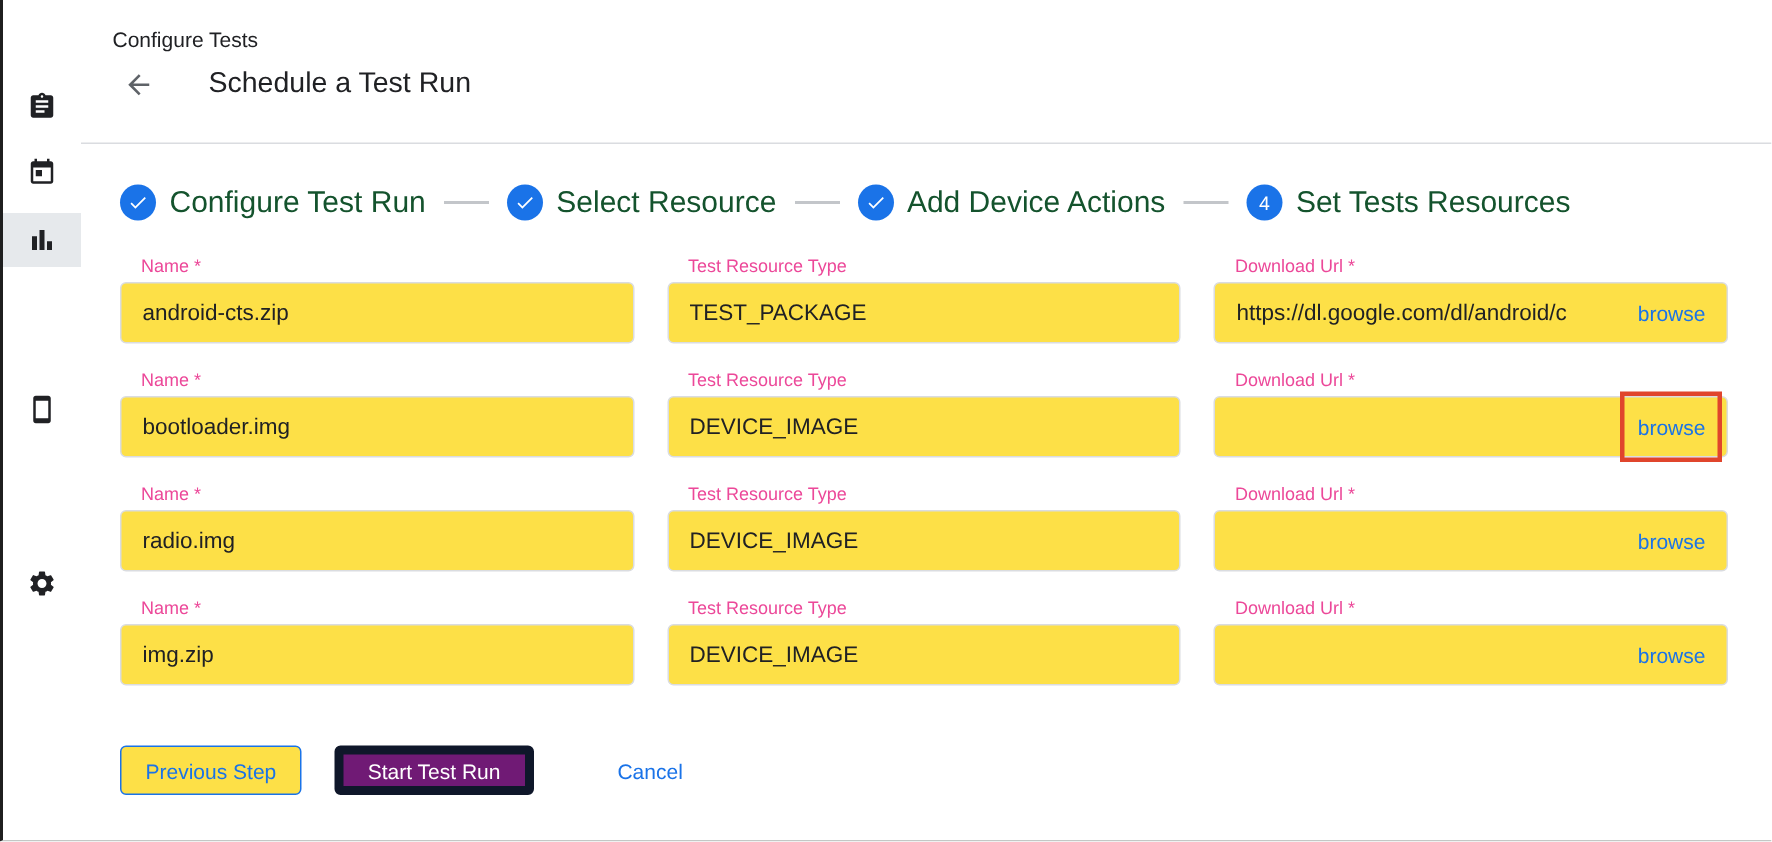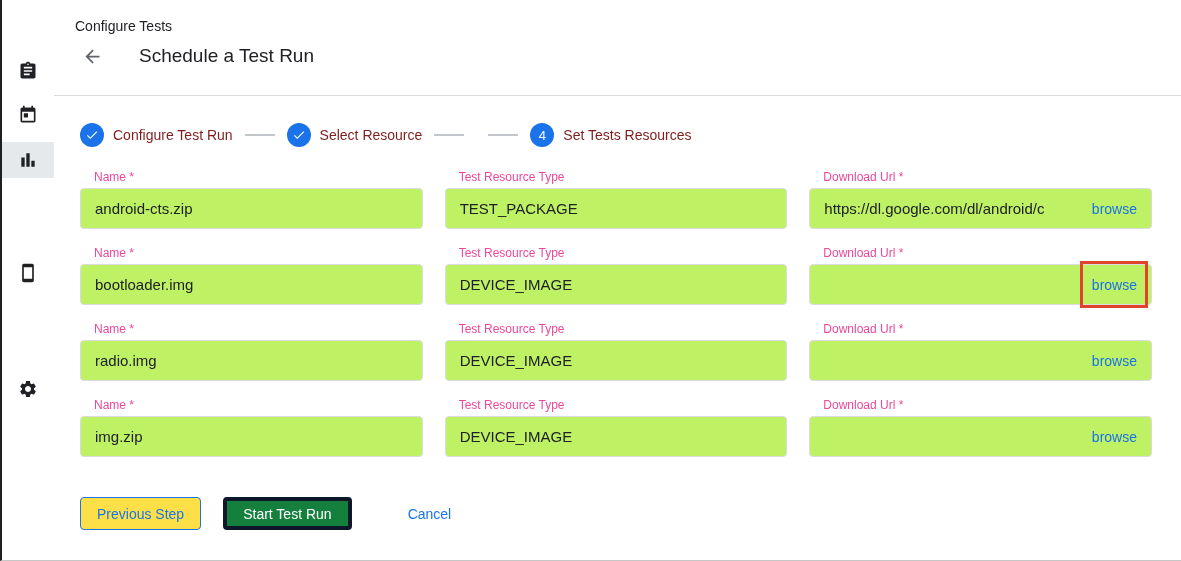--- a/index.html
+++ b/index.html
@@ -28,48 +28,48 @@
   .page-title { position:absolute; left:85px; top:45px; font-size:19px; font-weight:400; color:#202124; }
   .header-divider { position:absolute; left:0; right:0; top:95px; border-top:1px solid #dadce0; }
 
   
   .stepper { position:absolute; left:26px; top:123px; display:flex; align-items:center; }
   .step { display:flex; align-items:center; cursor:pointer; }
   .step-circle { width:24px; height:24px; border-radius:50%; background:#1a73e8; color:#fff;
                  display:flex; align-items:center; justify-content:center; flex:none; }
   .step-circle svg { width:14px; height:14px; fill:#fff; }
   .step-number { font-size:13px; color:#fff; }
-  .step-label { margin-left:9px; font-size:14px; font-weight:500; color:#7f1d1d; white-space:nowrap; }
+  .step-label { margin-left:9px; font-size:20px; font-weight:500; color:#14532d; white-space:nowrap; }
   .step-line { width:30px; height:2px; background:#c3c6ca; margin:0 12px; }
 
   
   .form-grid {
     position:absolute; left:26px; top:170px; right:29px;
     display:grid; grid-template-columns:1fr 1fr 1fr; column-gap:22px; row-gap:17px;
   }
   .cell-label { font-size:12px; color:#ec4899; margin:0 0 4px 14px; line-height:14px; }
   .field {
-    height:41px; border:1px solid #dadce0; border-radius:4px; background:#bef264;
+    height:41px; border:1px solid #dadce0; border-radius:4px; background:#fde047;
     display:flex; align-items:center; padding:0 14px; position:relative;
   }
   .field input {
     border:none; outline:none; background:transparent; flex:1; min-width:0;
     font-family:inherit; font-size:15px; color:#202124; padding:0;
   }
   .browse-link { color:#1a73e8; font-size:14px; font-weight:500; margin-left:10px; white-space:nowrap; cursor:pointer; }
   .highlight-ring {
     position:absolute; top:-4px; bottom:-4px; right:3px; width:68px;
     border:3px solid #e0452c; pointer-events:none;
   }
 
   
   .actions { position:absolute; left:26px; top:497px; display:flex; align-items:center; gap:22px; }
   .btn { height:33px; padding:0 16px; border-radius:4px; font-family:inherit; font-size:14px; font-weight:500; cursor:pointer; }
   .btn-outline { background:#fde047; border:1px solid #1a73e8; color:#1a73e8; }
-  .btn-primary { background:#15803d; border:4px solid #0f172a; color:#fff; }
+  .btn-primary { background:#701a75; border:6px solid #0f172a; color:#fff; }
   .btn-text { background:none; border:none; color:#1a73e8; margin-left:18px; }
 </style>
 </head>
 <body>
 
 <div class="app">
 
   <nav class="sidebar">
     <div class="nav-item" style="top:53px">
       <svg viewBox="0 0 24 24">
@@ -123,20 +123,28 @@
       <span class="step-line"></span>
       <div class="step">
         <span class="step-circle">
             <svg viewBox="0 0 24 24">
               <path d="M9 16.17L4.83 12l-1.42 1.41L9 19 21 7l-1.41-1.41z"></path>
             </svg>
           </span>
         <span class="step-label">Select Resource</span>
       </div>
       <span class="step-line"></span>
+      <div class="step">
+        <span class="step-circle">
+            <svg viewBox="0 0 24 24">
+              <path d="M9 16.17L4.83 12l-1.42 1.41L9 19 21 7l-1.41-1.41z"></path>
+            </svg>
+          </span>
+        <span class="step-label">Add Device Actions</span>
+      </div>
       <span class="step-line"></span>
       <div class="step">
         <span class="step-circle">
             <span class="step-number">4</span>
           </span>
         <span class="step-label">Set Tests Resources</span>
       </div>
     </div>
 
     <div class="form-grid">

